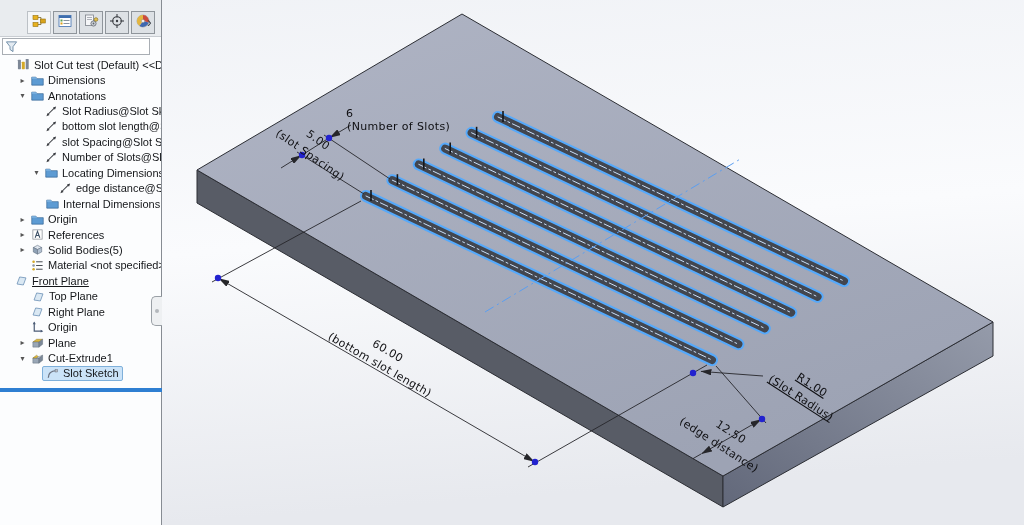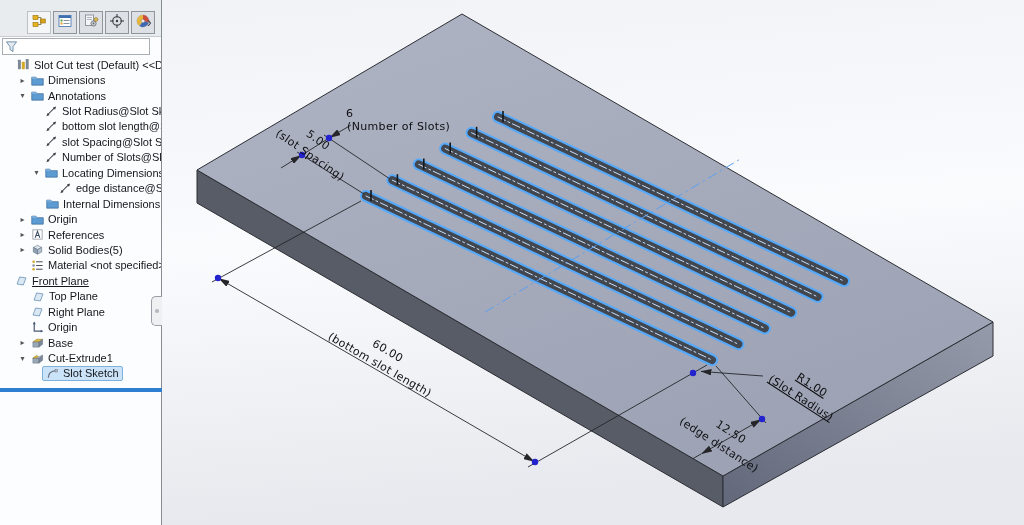--- a/index.html
+++ b/index.html
@@ -449,21 +449,21 @@
       <div class="trow" style="padding-left: 17px;">
         <span class="arr">▸</span>
         <span class="rwrap">
           <span class="ticon">
             <svg viewBox="0 0 14 14">
               <path d="M2 6.5 L6 3.5 L12.5 3.5 L8.5 6.5 Z" fill="#ddb93f" stroke="#8a7422" stroke-width="0.5"></path>
               <path d="M2 6.5 L8.5 6.5 L8.5 12 L2 12 Z" fill="#9aa7b6" stroke="#5e6a78" stroke-width="0.5"></path>
               <path d="M8.5 6.5 L12.5 3.5 L12.5 9 L8.5 12 Z" fill="#7b8898" stroke="#5e6a78" stroke-width="0.5"></path>
             </svg>
           </span>
-          <span class="tlabel">Base</span>
+          <span class="tlabel">Plane</span>
         </span>
       </div>
       <div class="trow" style="padding-left: 17px;">
         <span class="arr">▾</span>
         <span class="rwrap">
           <span class="ticon">
             <svg viewBox="0 0 14 14">
               <path d="M2 6.5 L8.5 6.5 L8.5 12 L2 12 Z" fill="#9aa7b6" stroke="#5e6a78" stroke-width="0.5"></path>
               <path d="M8.5 6.5 L12.5 3.5 L12.5 9 L8.5 12 Z" fill="#7b8898" stroke="#5e6a78" stroke-width="0.5"></path>
               <path d="M2 6.5 L6 3.5 L8 5 L6.2 6.5 Z" fill="#ddb93f" stroke="#8a7422" stroke-width="0.5"></path>

